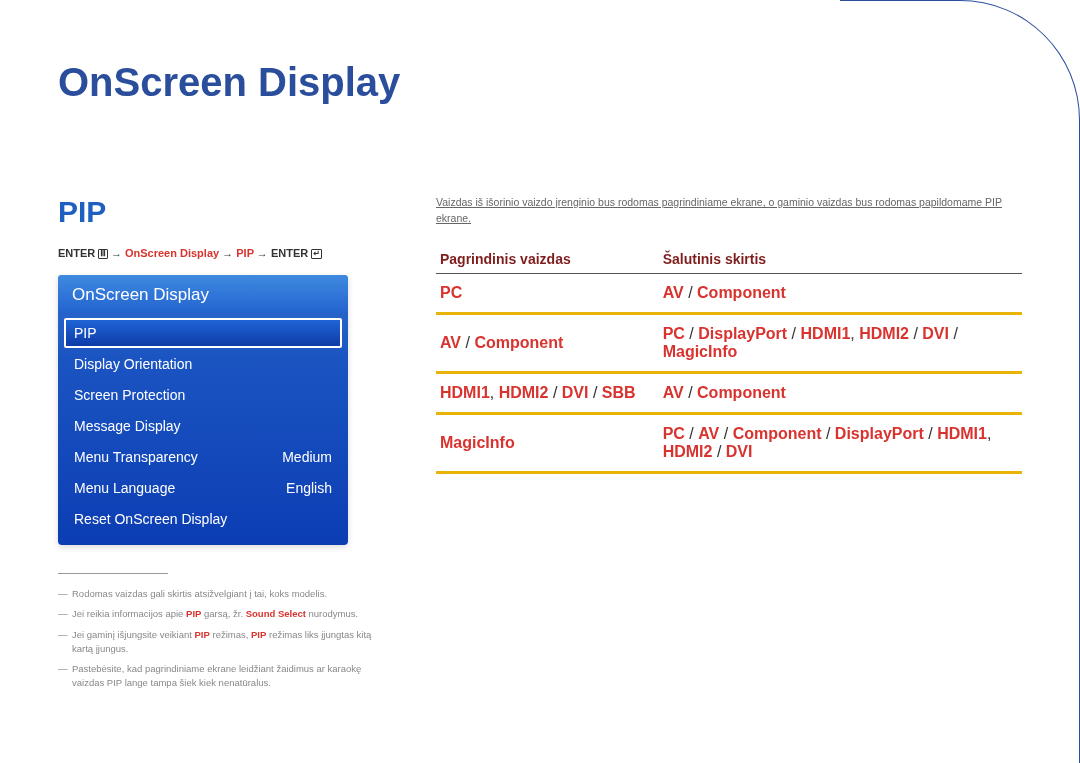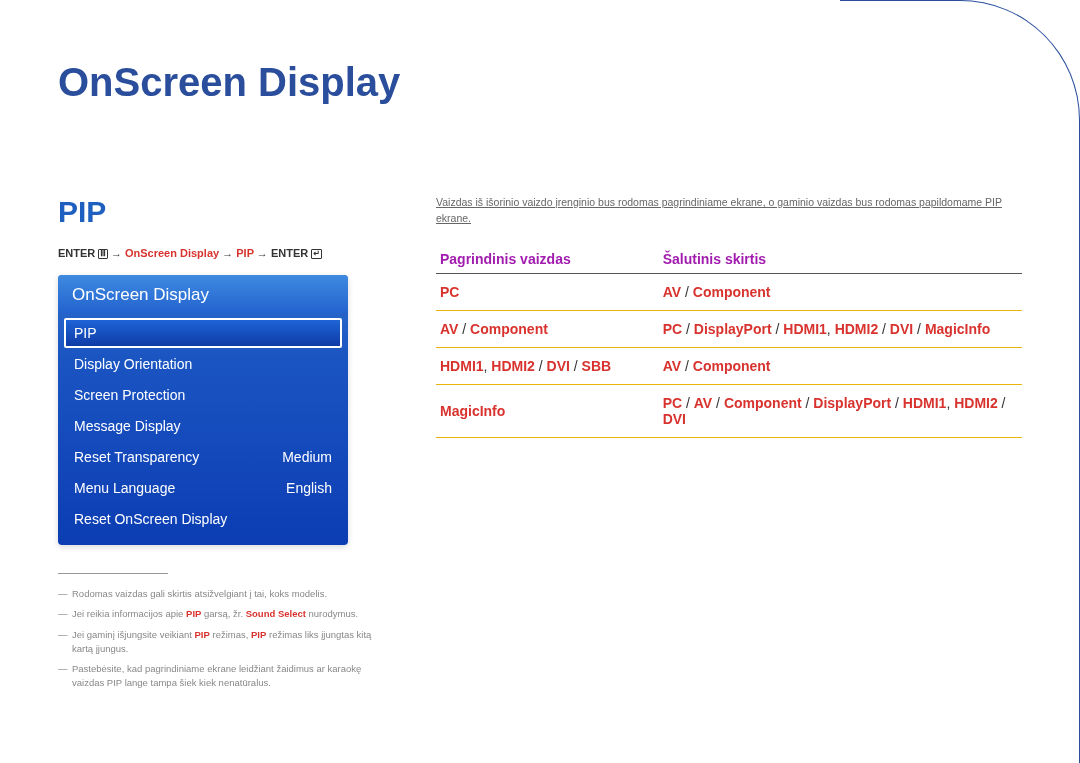--- a/index.html
+++ b/index.html
@@ -149,30 +149,30 @@
     text-decoration: underline;
   }
   .tbl {
     width: 100%;
     border-collapse: collapse;
   }
   .tbl th {
     text-align: left;
     font-size: 14px;
     font-weight: 700;
-    color: #a21caf;
+    color: #7f1d1d;
     padding: 6px 4px;
     border-bottom: 1px solid #555;
   }
   .tbl td {
-    font-size: 14px;
+    font-size: 16px;
     font-weight: 700;
     color: #d8332e;
     padding: 10px 4px;
-    border-bottom: 1px solid #eab308;
+    border-bottom: 3px solid #eab308;
     vertical-align: middle;
   }
   .tbl td .sep { color: #333; font-weight: 400; }
   .tbl th:first-child, .tbl td:first-child { width: 38%; }
 </style>
 </head>
 <body>
 
 <div class="corner-curve"></div>
 <div class="line-right"></div>
@@ -206,21 +206,21 @@
             <div class="osd-item">
               <span>Display Orientation</span>
             </div>
             <div class="osd-item">
               <span>Screen Protection</span>
             </div>
             <div class="osd-item">
               <span>Message Display</span>
             </div>
             <div class="osd-item">
-              <span>Reset Transparency</span>
+              <span>Menu Transparency</span>
               <span>Medium</span>
             </div>
             <div class="osd-item">
               <span>Menu Language</span>
               <span>English</span>
             </div>
             <div class="osd-item">
               <span>Reset OnScreen Display</span>
             </div>
           </div>

